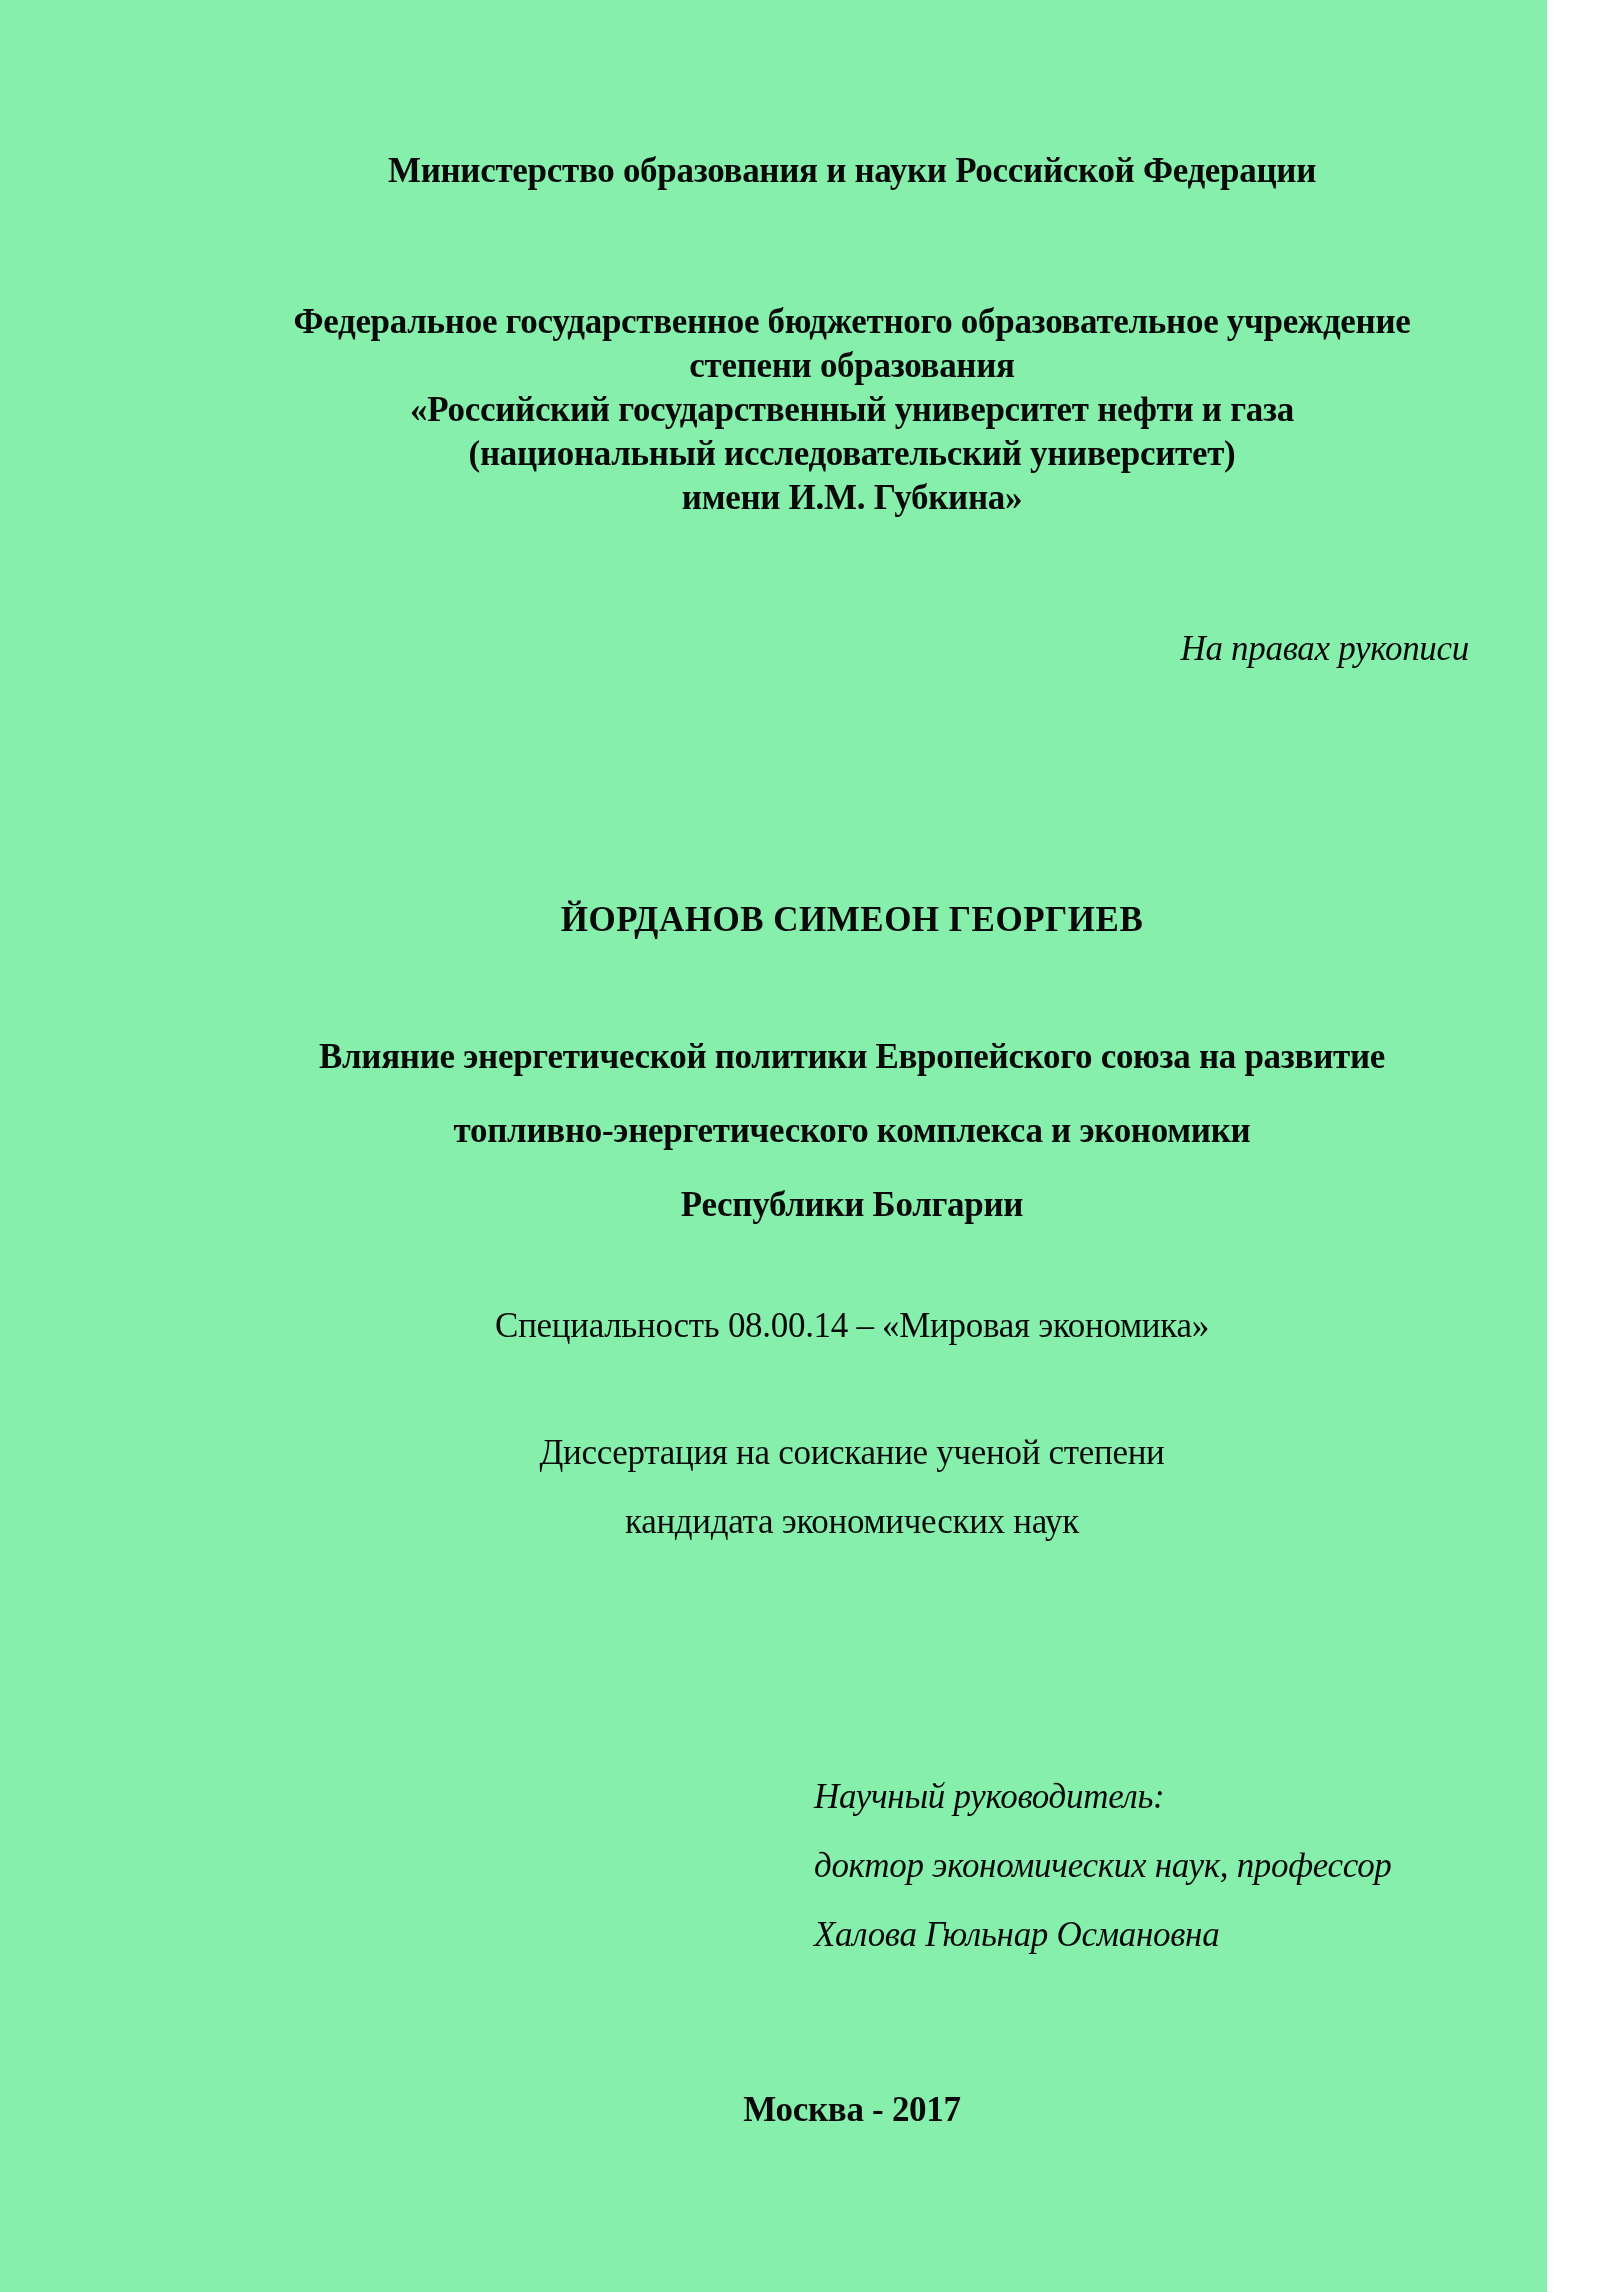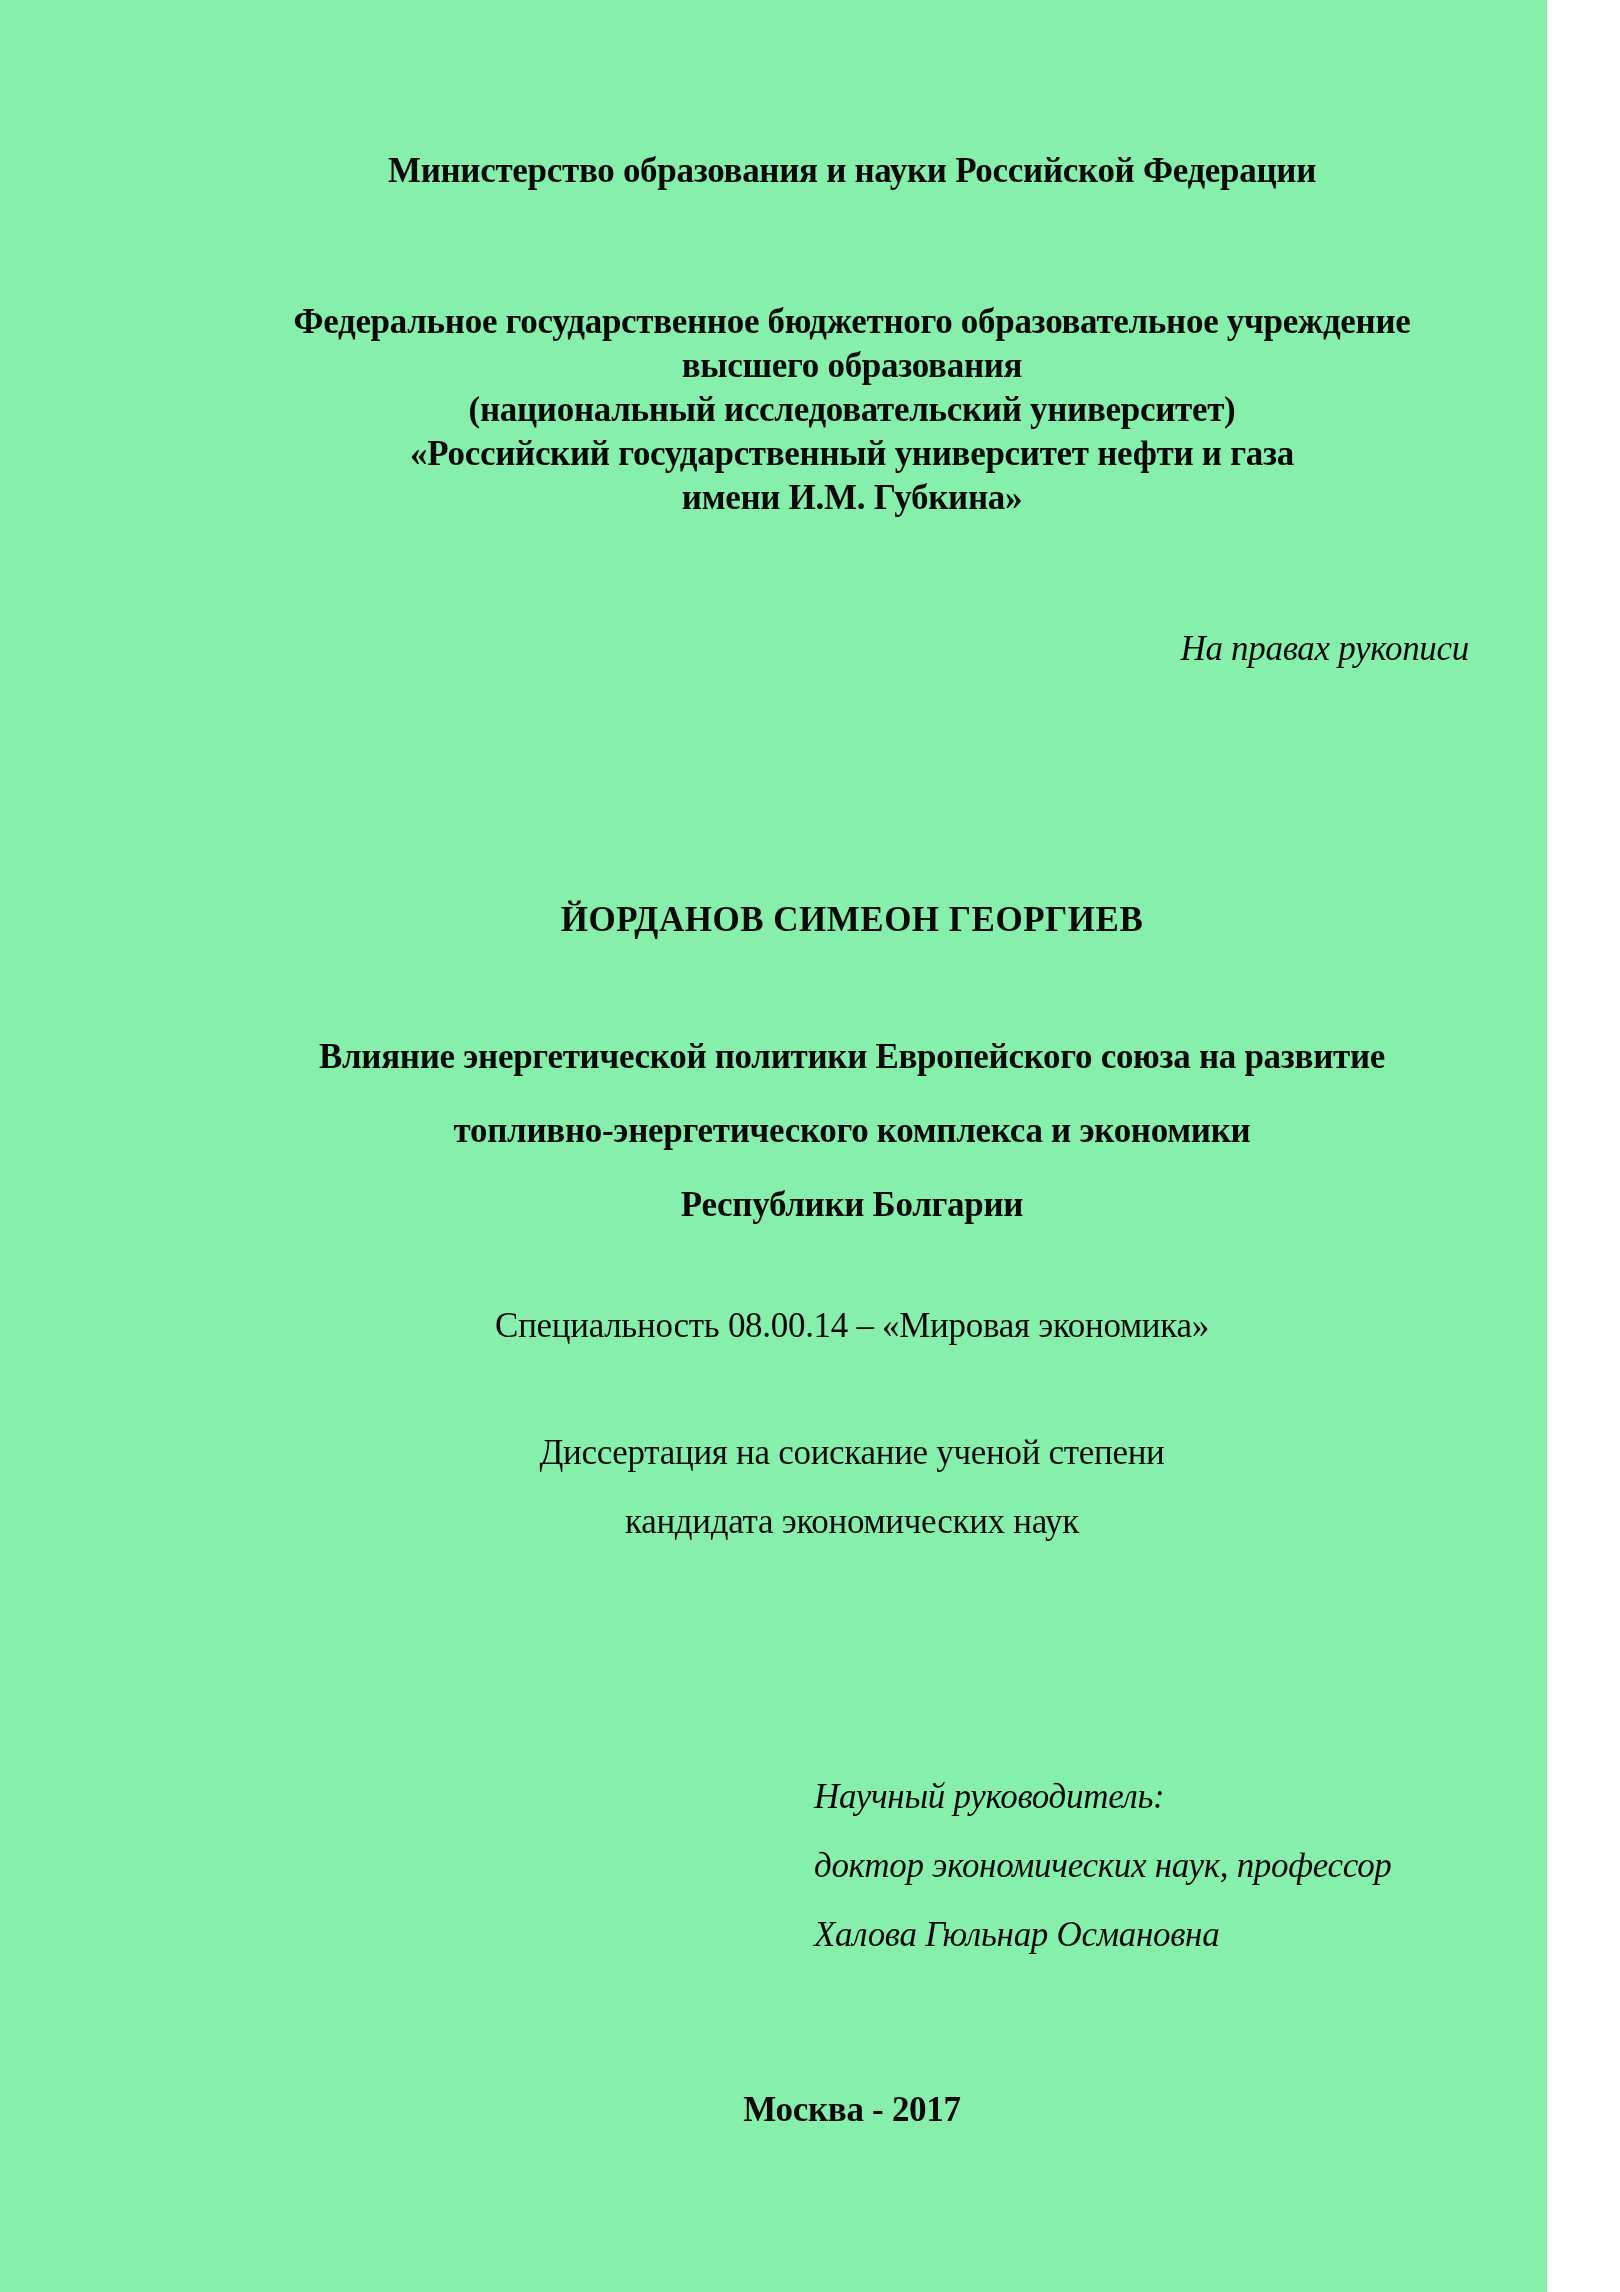--- a/index.html
+++ b/index.html
@@ -42,23 +42,23 @@
 </style>
 </head>
 <body>
 
 <div class="page">
 
   <div class="line ministry bold center">Министерство образования и науки Российской Федерации</div>
 
   <div class="block institution bold center">
     <div>Федеральное государственное бюджетного образовательное учреждение</div>
-    <div>высшего образования</div>
+    <div>степени образования</div>
+    <div>«Российский государственный университет нефти и газа</div>
     <div>(национальный исследовательский университет)</div>
-    <div>«Российский государственный университет нефти и газа</div>
     <div>имени И.М. Губкина»</div>
   </div>
 
   <div class="line author bold center">ЙОРДАНОВ СИМЕОН ГЕОРГИЕВ</div>
 
   <div class="line manuscript italic right">На правах рукописи</div>
 
   <div class="block title-block bold center">
     <div>Влияние энергетической политики Европейского союза на развитие</div>
     <div>топливно-энергетического комплекса и экономики</div>

